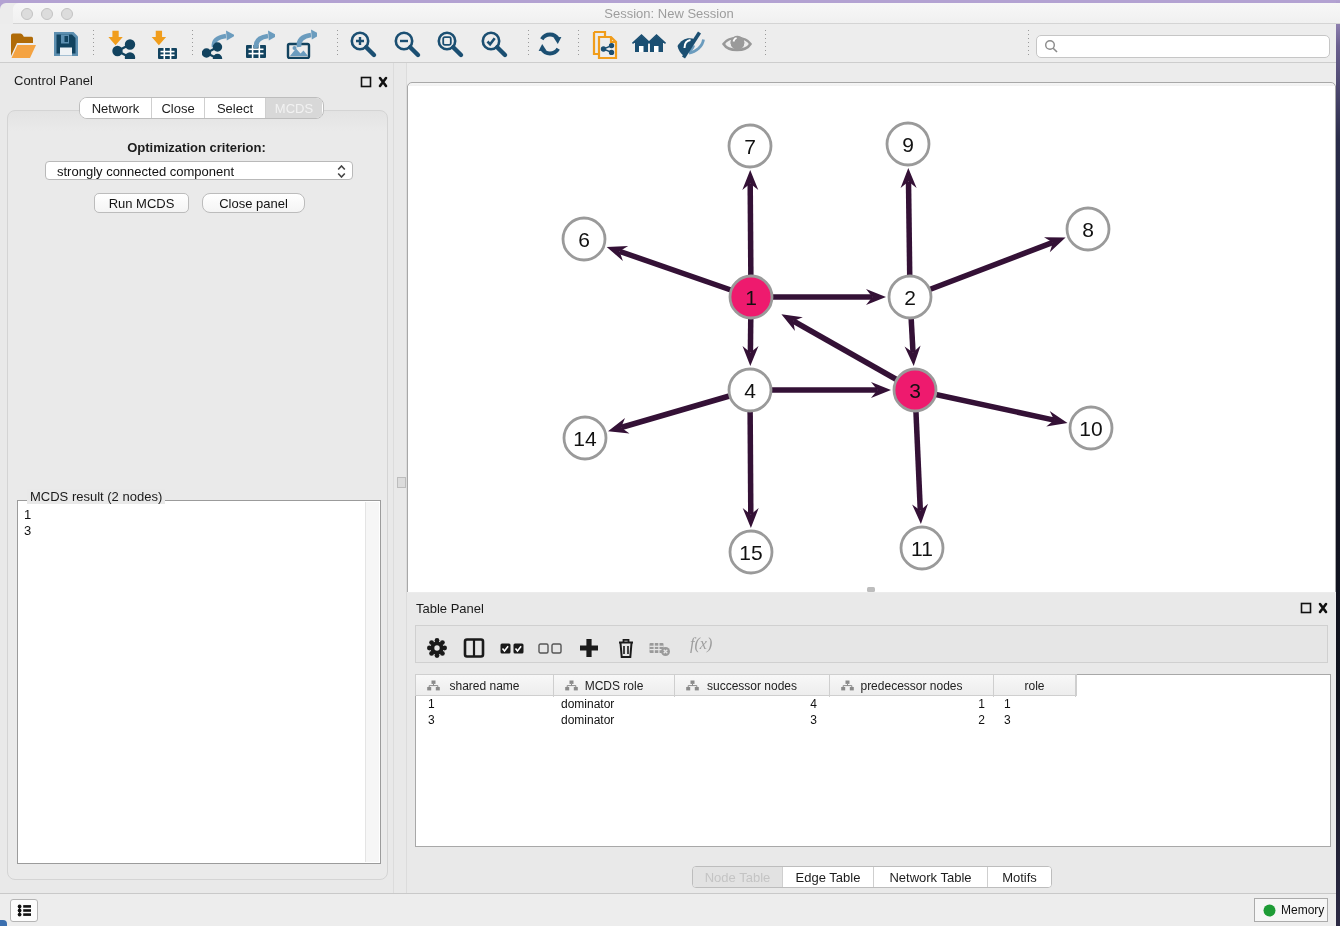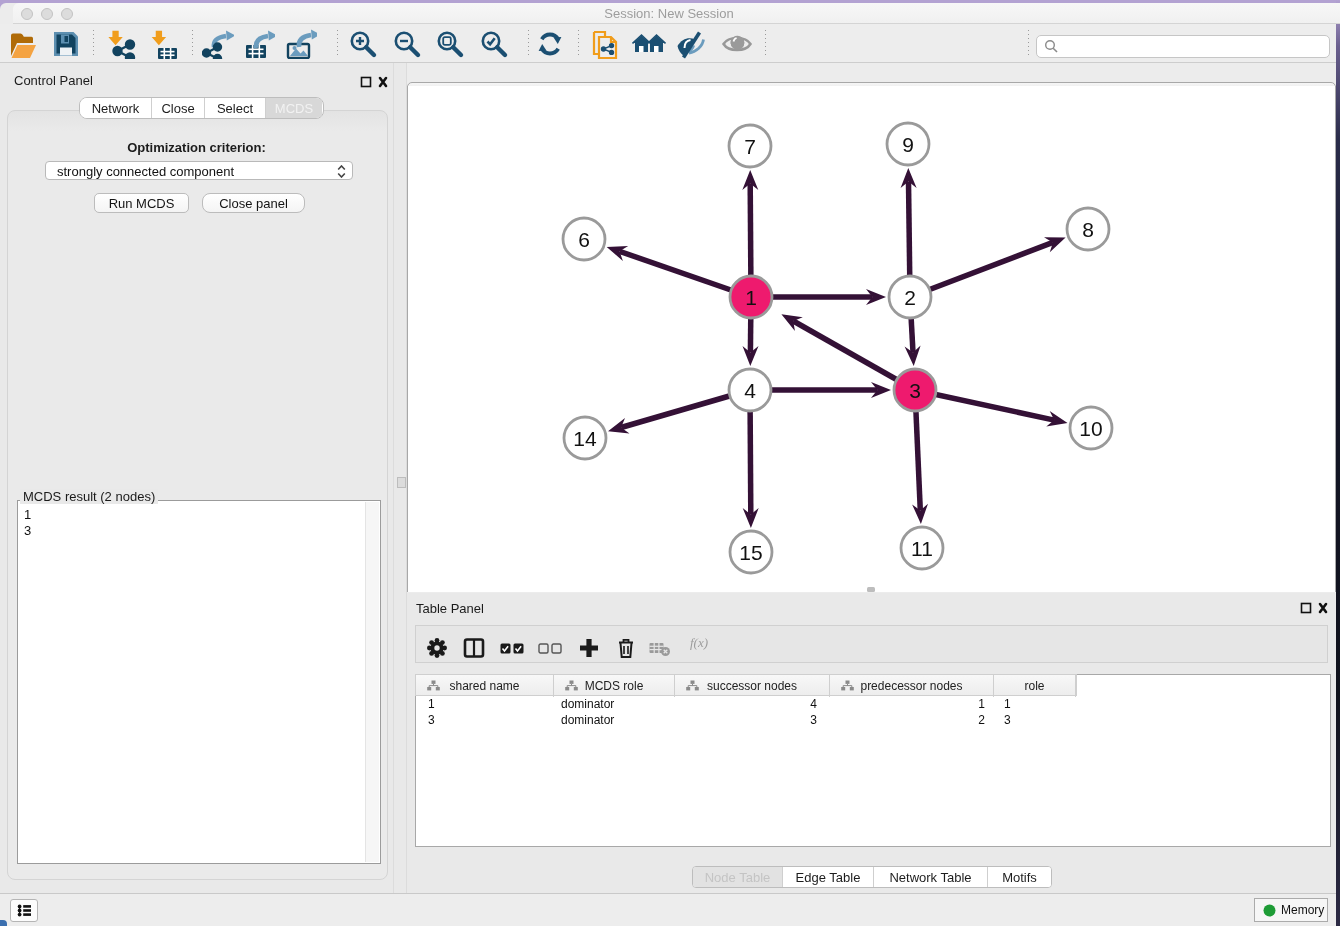--- a/index.html
+++ b/index.html
@@ -39,21 +39,21 @@
   color:#1d1d1d;border-right:1px solid #cfcfcf;background:#fff;}
 #cptabs .tab:last-child{border-right:none;background:#d8d8d8;color:#f2f2f2;}
 #optlabel{position:absolute;left:0;top:77px;width:393px;text-align:center;font-size:13px;color:#1c1c1c;font-weight:bold;}
 #optsel{position:absolute;left:45px;top:98px;width:308px;height:19px;box-sizing:border-box;
   background:#fff;border:1px solid #b9b9b9;border-radius:4px;font-size:13px;color:#111;}
 #optsel span{position:absolute;left:11px;top:2px;}
 .btn{position:absolute;height:20px;box-sizing:border-box;background:linear-gradient(#ffffff,#f4f4f4);
   border:1px solid #bcbcbc;border-radius:5px;font-size:13px;color:#141414;
   display:flex;align-items:center;justify-content:center;}
 #fieldset{position:absolute;left:12px;top:435px;width:371px;height:371px;box-sizing:border-box;}
-#fslegend{position:absolute;left:8px;top:-9px;background:#e9e9e9;padding:0 3px;font-size:13px;color:#1a1a1a;z-index:3;}
+#fslegend{position:absolute;left:15px;top:-9px;background:#e9e9e9;padding:0 3px;font-size:13px;color:#1a1a1a;z-index:3;}
 #fswhite{position:absolute;left:5px;top:2px;right:2px;bottom:5px;background:#fff;border:1px solid #9b9b9b;}
 #fsscroll{position:absolute;right:1px;top:1px;width:13px;bottom:1px;background:#f6f6f6;border-left:1px solid #e4e4e4;}
 #fstext{position:absolute;left:6px;top:6px;font-size:13px;color:#111;line-height:16px;}
 
 #vsplit{position:absolute;left:393px;top:0;width:14px;height:830px;background:#e9e9e9;border-left:1px solid #dcdcdc;border-right:1px solid #dcdcdc;box-sizing:border-box;}
 #vshandle{position:absolute;left:3px;top:414px;width:7px;height:9px;background:#dcdcdc;border:1px solid #bdbdbd;}
 
 #netwin{position:absolute;left:407px;top:3px;width:929px;height:528px;}
 #nettitle{position:absolute;left:0;top:16px;width:929px;height:18px;box-sizing:border-box;
   background:linear-gradient(#f6f6f6,#dadada);border:1px solid #a8a8a8;border-radius:5px 5px 0 0;}
@@ -396,21 +396,21 @@
             <rect x="0.5" y="2" width="14" height="10" rx="1" fill="#9a9a9a"></rect>
             <g stroke="#e6e6e6" stroke-width="1.2">
               <line x1="0.5" y1="5.3" x2="14.5" y2="5.3"></line>
               <line x1="0.5" y1="8.6" x2="14.5" y2="8.6"></line>
               <line x1="5.2" y1="2" x2="5.2" y2="12"></line>
               <line x1="9.9" y1="2" x2="9.9" y2="12"></line>
             </g>
             <circle cx="16.5" cy="10.5" r="4.5" fill="#9a9a9a"></circle>
             <path d="M14.7 8.7 l3.6 3.6 M18.3 8.7 l-3.6 3.6" stroke="#e6e6e6" stroke-width="1.3"></path>
           </svg>
-          <div style="position:absolute;left:274px;top:9px;font-family:'Liberation Serif',serif;font-style:italic;font-size:13px;color:#9d9d9d;">f(x)</div>
+          <div style="position:absolute;left:274px;top:9px;font-family:'Liberation Serif',serif;font-style:italic;font-size:16px;color:#9d9d9d;">f(x)</div>
         </div>
       <div id="thead">
           <div class="col" style="left:0px;width:138px;">
             <svg style="position:absolute;left:11px;top:5px;" width="13" height="11" viewBox="0 0 13 11">
               <g fill="#8a8a8a">
                 <rect x="4.5" y="0.5" width="4" height="3.4"></rect>
                 <rect x="0.2" y="7" width="4" height="3.4"></rect>
                 <rect x="8.8" y="7" width="4" height="3.4"></rect>
               </g>
               <g stroke="#8a8a8a" stroke-width="1">

